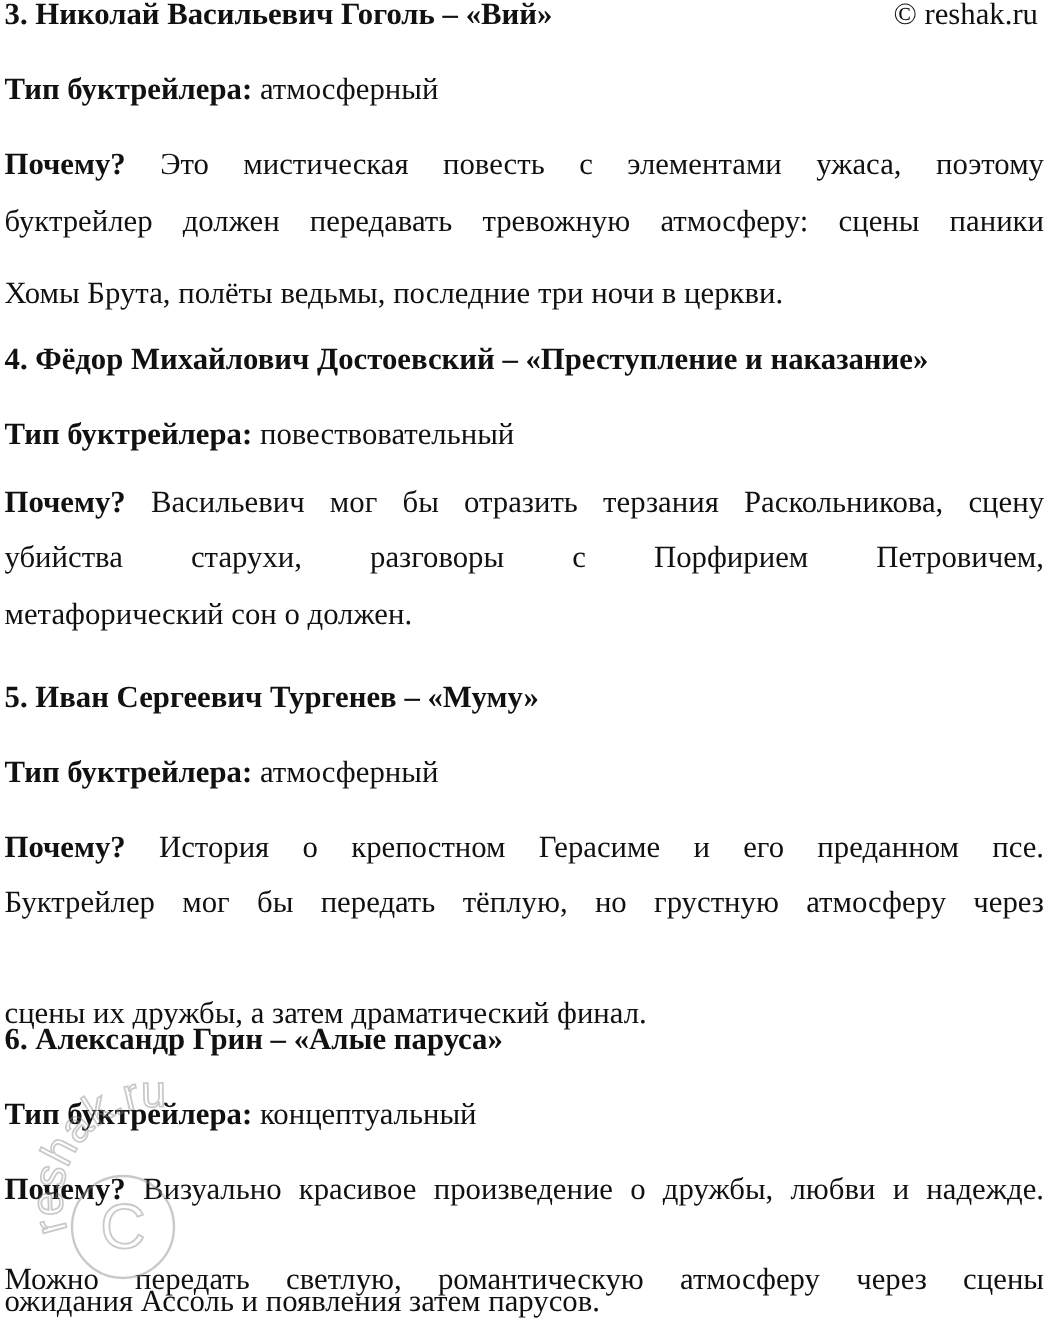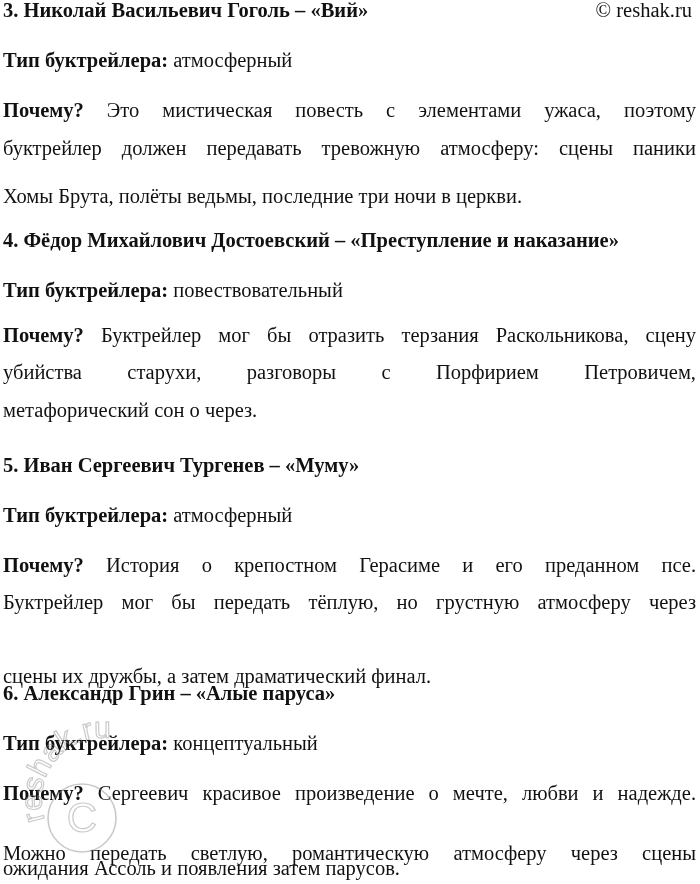--- a/index.html
+++ b/index.html
@@ -26,33 +26,33 @@
   <div class="copyright">© reshak.ru</div>
 
   <div class="line b" style="top:-2px">3. Николай Васильевич Гоголь – «Вий»</div>
   <div class="line" style="top:48px"><span class="b">Тип буктрейлера:</span> <span>атмосферный</span></div>
   <div class="line just" style="top:98px"><span class="b">Почему?</span> <span>Это мистическая повесть с элементами ужаса, поэтому</span></div>
   <div class="line just" style="top:136px">буктрейлер должен передавать тревожную атмосферу: сцены паники</div>
   <div class="line" style="top:184px">Хомы Брута, полёты ведьмы, последние три ночи в церкви.</div>
 
   <div class="line b" style="top:228px">4. Фёдор Михайлович Достоевский – «Преступление и наказание»</div>
   <div class="line" style="top:278px"><span class="b">Тип буктрейлера:</span> <span>повествовательный</span></div>
-  <div class="line just" style="top:323px"><span class="b">Почему?</span> <span>Буктрейлер мог бы отразить терзания Раскольникова, сцену</span></div>
+  <div class="line just" style="top:323px"><span class="b">Почему?</span> <span>Васильевич мог бы отразить терзания Раскольникова, сцену</span></div>
   <div class="line just" style="top:360px">убийства старухи, разговоры с Порфирием Петровичем,</div>
-  <div class="line" style="top:398px">метафорический сон о через.</div>
+  <div class="line" style="top:398px">метафорический сон о должен.</div>
 
   <div class="line b" style="top:453px">5. Иван Сергеевич Тургенев – «Муму»</div>
   <div class="line" style="top:503px"><span class="b">Тип буктрейлера:</span> <span>атмосферный</span></div>
   <div class="line just" style="top:553px"><span class="b">Почему?</span> <span>История о крепостном Герасиме и его преданном псе.</span></div>
   <div class="line just" style="top:590px">Буктрейлер мог бы передать тёплую, но грустную атмосферу через</div>
   <div class="line" style="top:664px">сцены их дружбы, а затем драматический финал.</div>
 
   <div class="line b" style="top:681px">6. Александр Грин – «Алые паруса»</div>
   <div class="line" style="top:731px"><span class="b">Тип буктрейлера:</span> <span>концептуальный</span></div>
-  <div class="line just" style="top:781px"><span class="b">Почему?</span> <span>Сергеевич красивое произведение о мечте, любви и надежде.</span></div>
+  <div class="line just" style="top:781px"><span class="b">Почему?</span> <span>Визуально красивое произведение о дружбы, любви и надежде.</span></div>
   <div class="line just" style="top:841px">Можно передать светлую, романтическую атмосферу через сцены</div>
   <div class="line" style="top:856px">ожидания Ассоль и появления затем парусов.</div>
 </div>
 
 <svg class="watermark" viewBox="0 0 170 170">
   <defs>
     <path id="wm-arc" d="M 25 120 A 62 62 0 0 1 100 40 A 62 62 0 0 1 120 140" fill="none"></path>
   </defs>
   <text font-family="Liberation Sans, sans-serif" font-size="30" fill="none" stroke="#8a8a8a" stroke-width="1.2">
     <textPath href="#wm-arc">reshak.ru</textPath>

